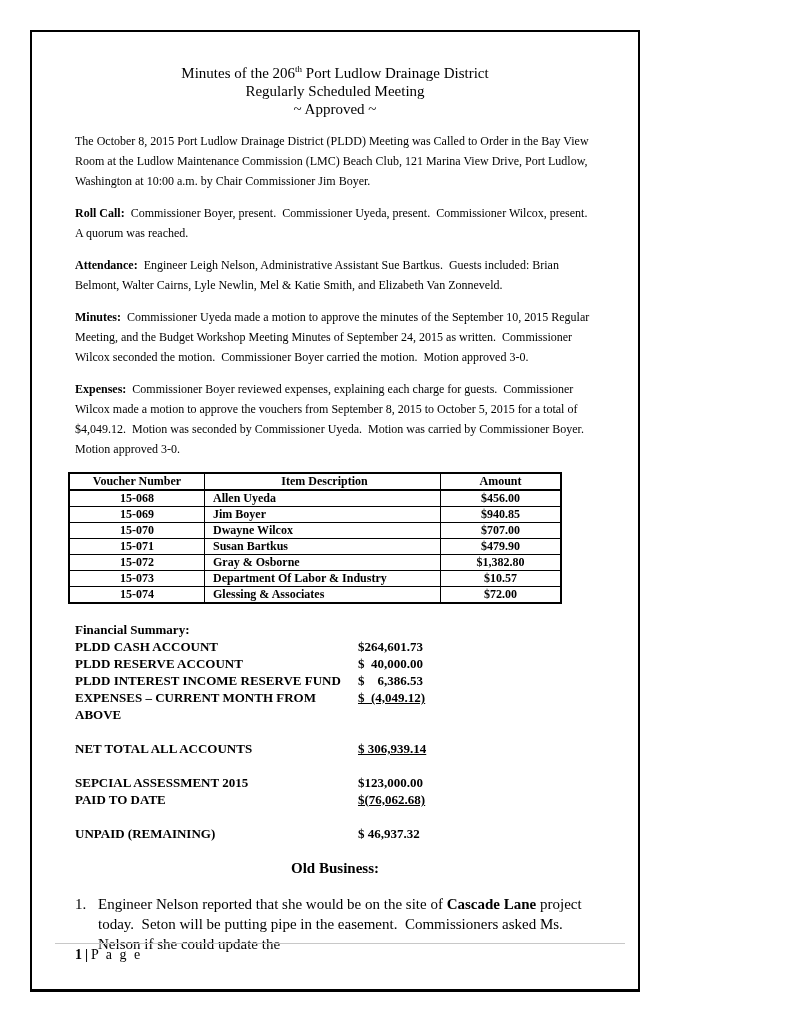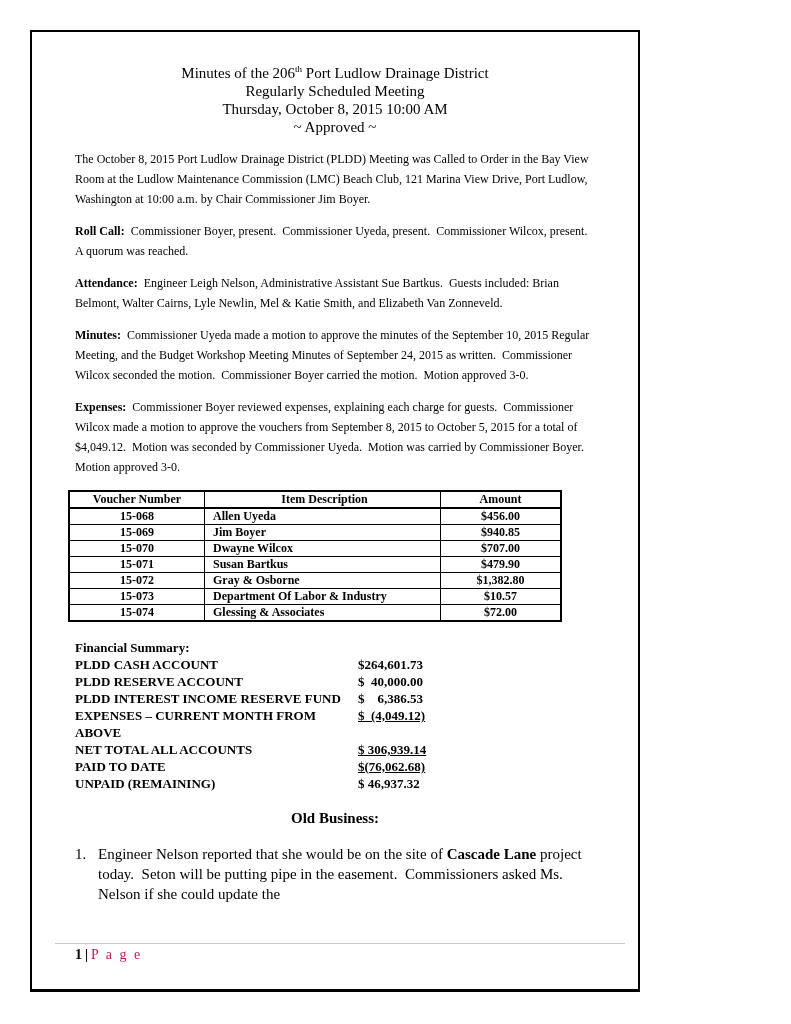--- a/index.html
+++ b/index.html
@@ -66,21 +66,21 @@
     margin-top: 17px;
     font-size: 13px;
     line-height: 17px;
     font-weight: bold;
   }
   .fin-h { margin-bottom: 0; }
   .fin-row { display: flex; }
   .fin-row .fl { flex: 0 0 283px; }
   .fin-row .fv { white-space: pre; }
   .fin-row .fv.u { text-decoration: underline; }
-  .fin-row.gap { }
+  .fin-row.gap { margin-top: 17px; }
 
   .ob-h {
     margin-top: 16px;
     font-weight: bold;
     font-size: 15px;
     line-height: 20px;
     text-align: center;
   }
   .ob-item {
     margin-top: 16px;
@@ -99,32 +99,31 @@
     top: 911px;
   }
   .footer-rule { border-top: 1px solid #c8c8c8; height: 0; }
   .footer-text {
     padding: 2px 0 0 20px;
     font-size: 14px;
     line-height: 17px;
   }
   .pg-num { font-weight: bold; }
   .pg-sep { font-weight: bold; margin: 0 3px; }
-  .pg-label { color: #be185d; letter-spacing: 2px; }
+  .pg-label { color: #000000; letter-spacing: 2px; }
 </style>
 </head>
 <body>
 
 <div class="canvas">
   <div class="frame">
 
     <div class="title-block">
       <div><span>Minutes of the 206</span><sup>th</sup><span> Port Ludlow Drainage District</span></div>
       <div>Regularly Scheduled Meeting</div>
-      <div>Thursday, October 8, 2015 10:00 AM</div>
       <div>~ Approved ~</div>
     </div>
 
     <p class="par" style="margin-top:13px"><span>The October 8, 2015 Port Ludlow Drainage District (PLDD) Meeting was Called to Order in the Bay View Room at the Ludlow Maintenance Commission (LMC) Beach Club, 121 Marina View Drive, Port Ludlow, Washington at 10:00 a.m. by Chair Commissioner Jim Boyer.</span></p>
 
     <p class="par"><span class="lbl">Roll Call:</span><span>  Commissioner Boyer, present.  Commissioner Uyeda, present.  Commissioner Wilcox, present.  A quorum was reached.</span></p>
 
     <p class="par"><span class="lbl">Attendance:</span><span>  Engineer Leigh Nelson, Administrative Assistant Sue Bartkus.  Guests included: Brian Belmont, Walter Cairns, Lyle Newlin, Mel &amp; Katie Smith, and Elizabeth Van Zonneveld.</span></p>
 
     <p class="par"><span class="lbl">Minutes:</span><span>  Commissioner Uyeda made a motion to approve the minutes of the September 10, 2015 Regular Meeting, and the Budget Workshop Meeting Minutes of September 24, 2015 as written.  Commissioner Wilcox seconded the motion.  Commissioner Boyer carried the motion.  Motion approved 3-0.</span></p>
@@ -192,20 +191,24 @@
         <span class="fl">PLDD INTEREST INCOME RESERVE FUND</span>
         <span class="fv">$    6,386.53</span>
       </div>
       <div class="fin-row">
         <span class="fl">EXPENSES – CURRENT MONTH FROM ABOVE</span>
         <span class="fv u">$  (4,049.12)</span>
       </div>
       <div class="fin-row gap">
         <span class="fl">NET TOTAL ALL ACCOUNTS</span>
         <span class="fv u">$ 306,939.14</span>
+      </div>
+      <div class="fin-row gap">
+        <span class="fl">SEPCIAL ASSESSMENT 2015</span>
+        <span class="fv">$123,000.00</span>
       </div>
       <div class="fin-row">
         <span class="fl">PAID TO DATE</span>
         <span class="fv u">$(76,062.68)</span>
       </div>
       <div class="fin-row gap">
         <span class="fl">UNPAID (REMAINING)</span>
         <span class="fv">$ 46,937.32</span>
       </div>
     </div>

